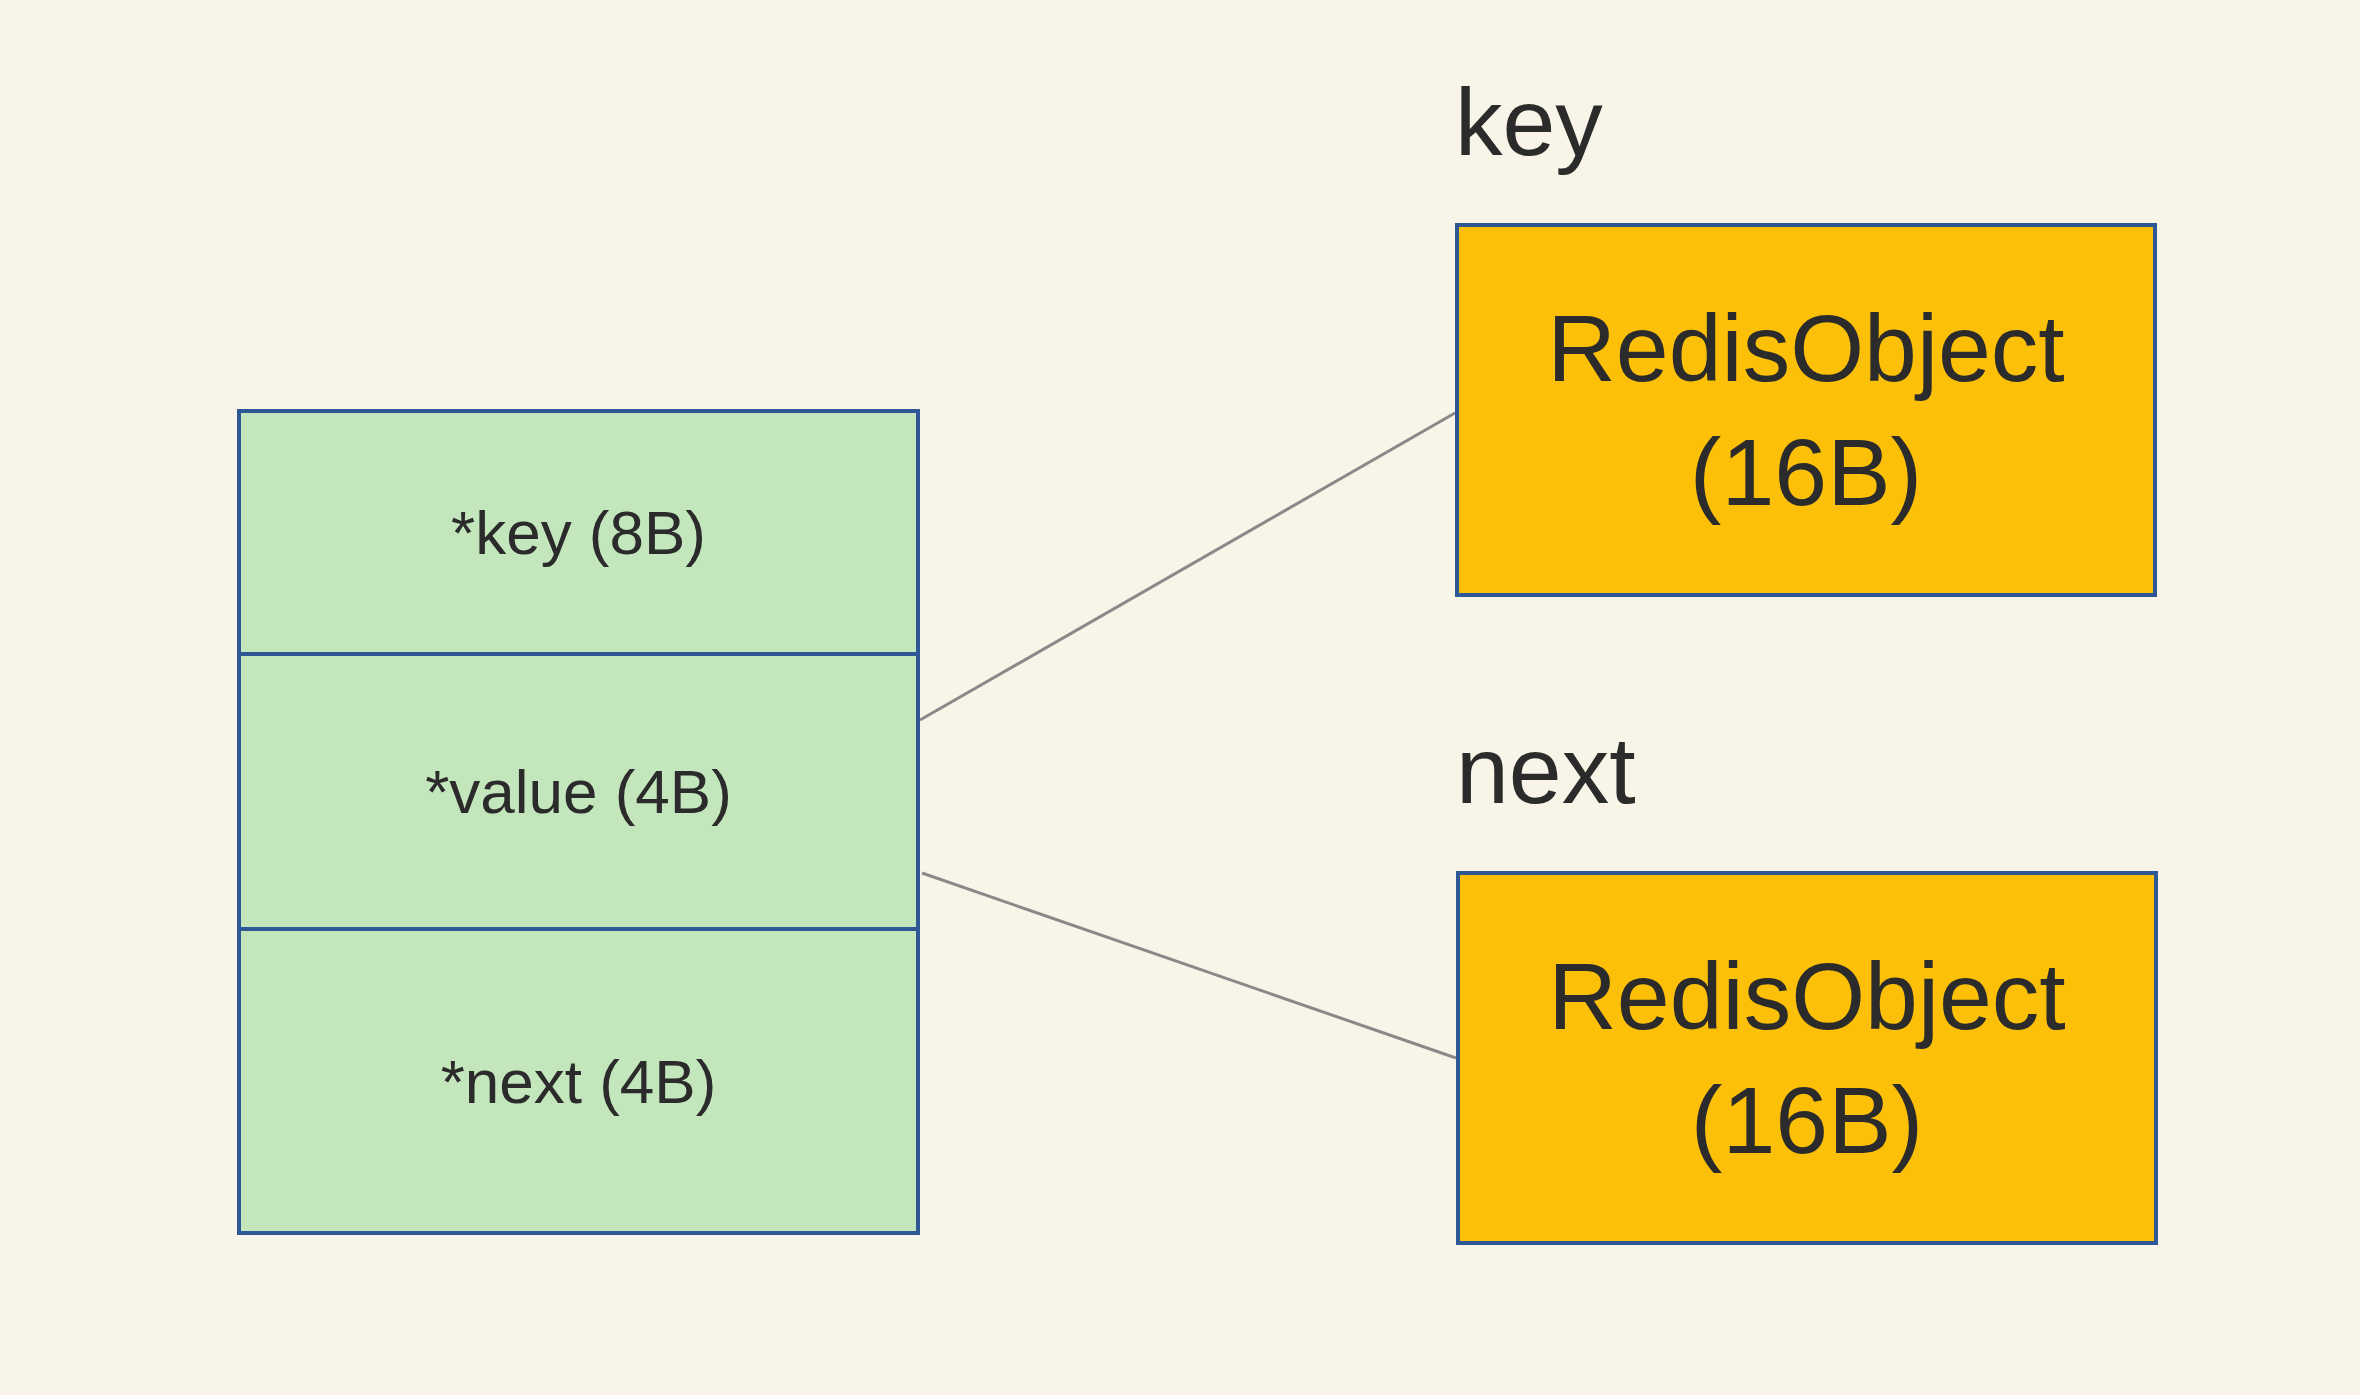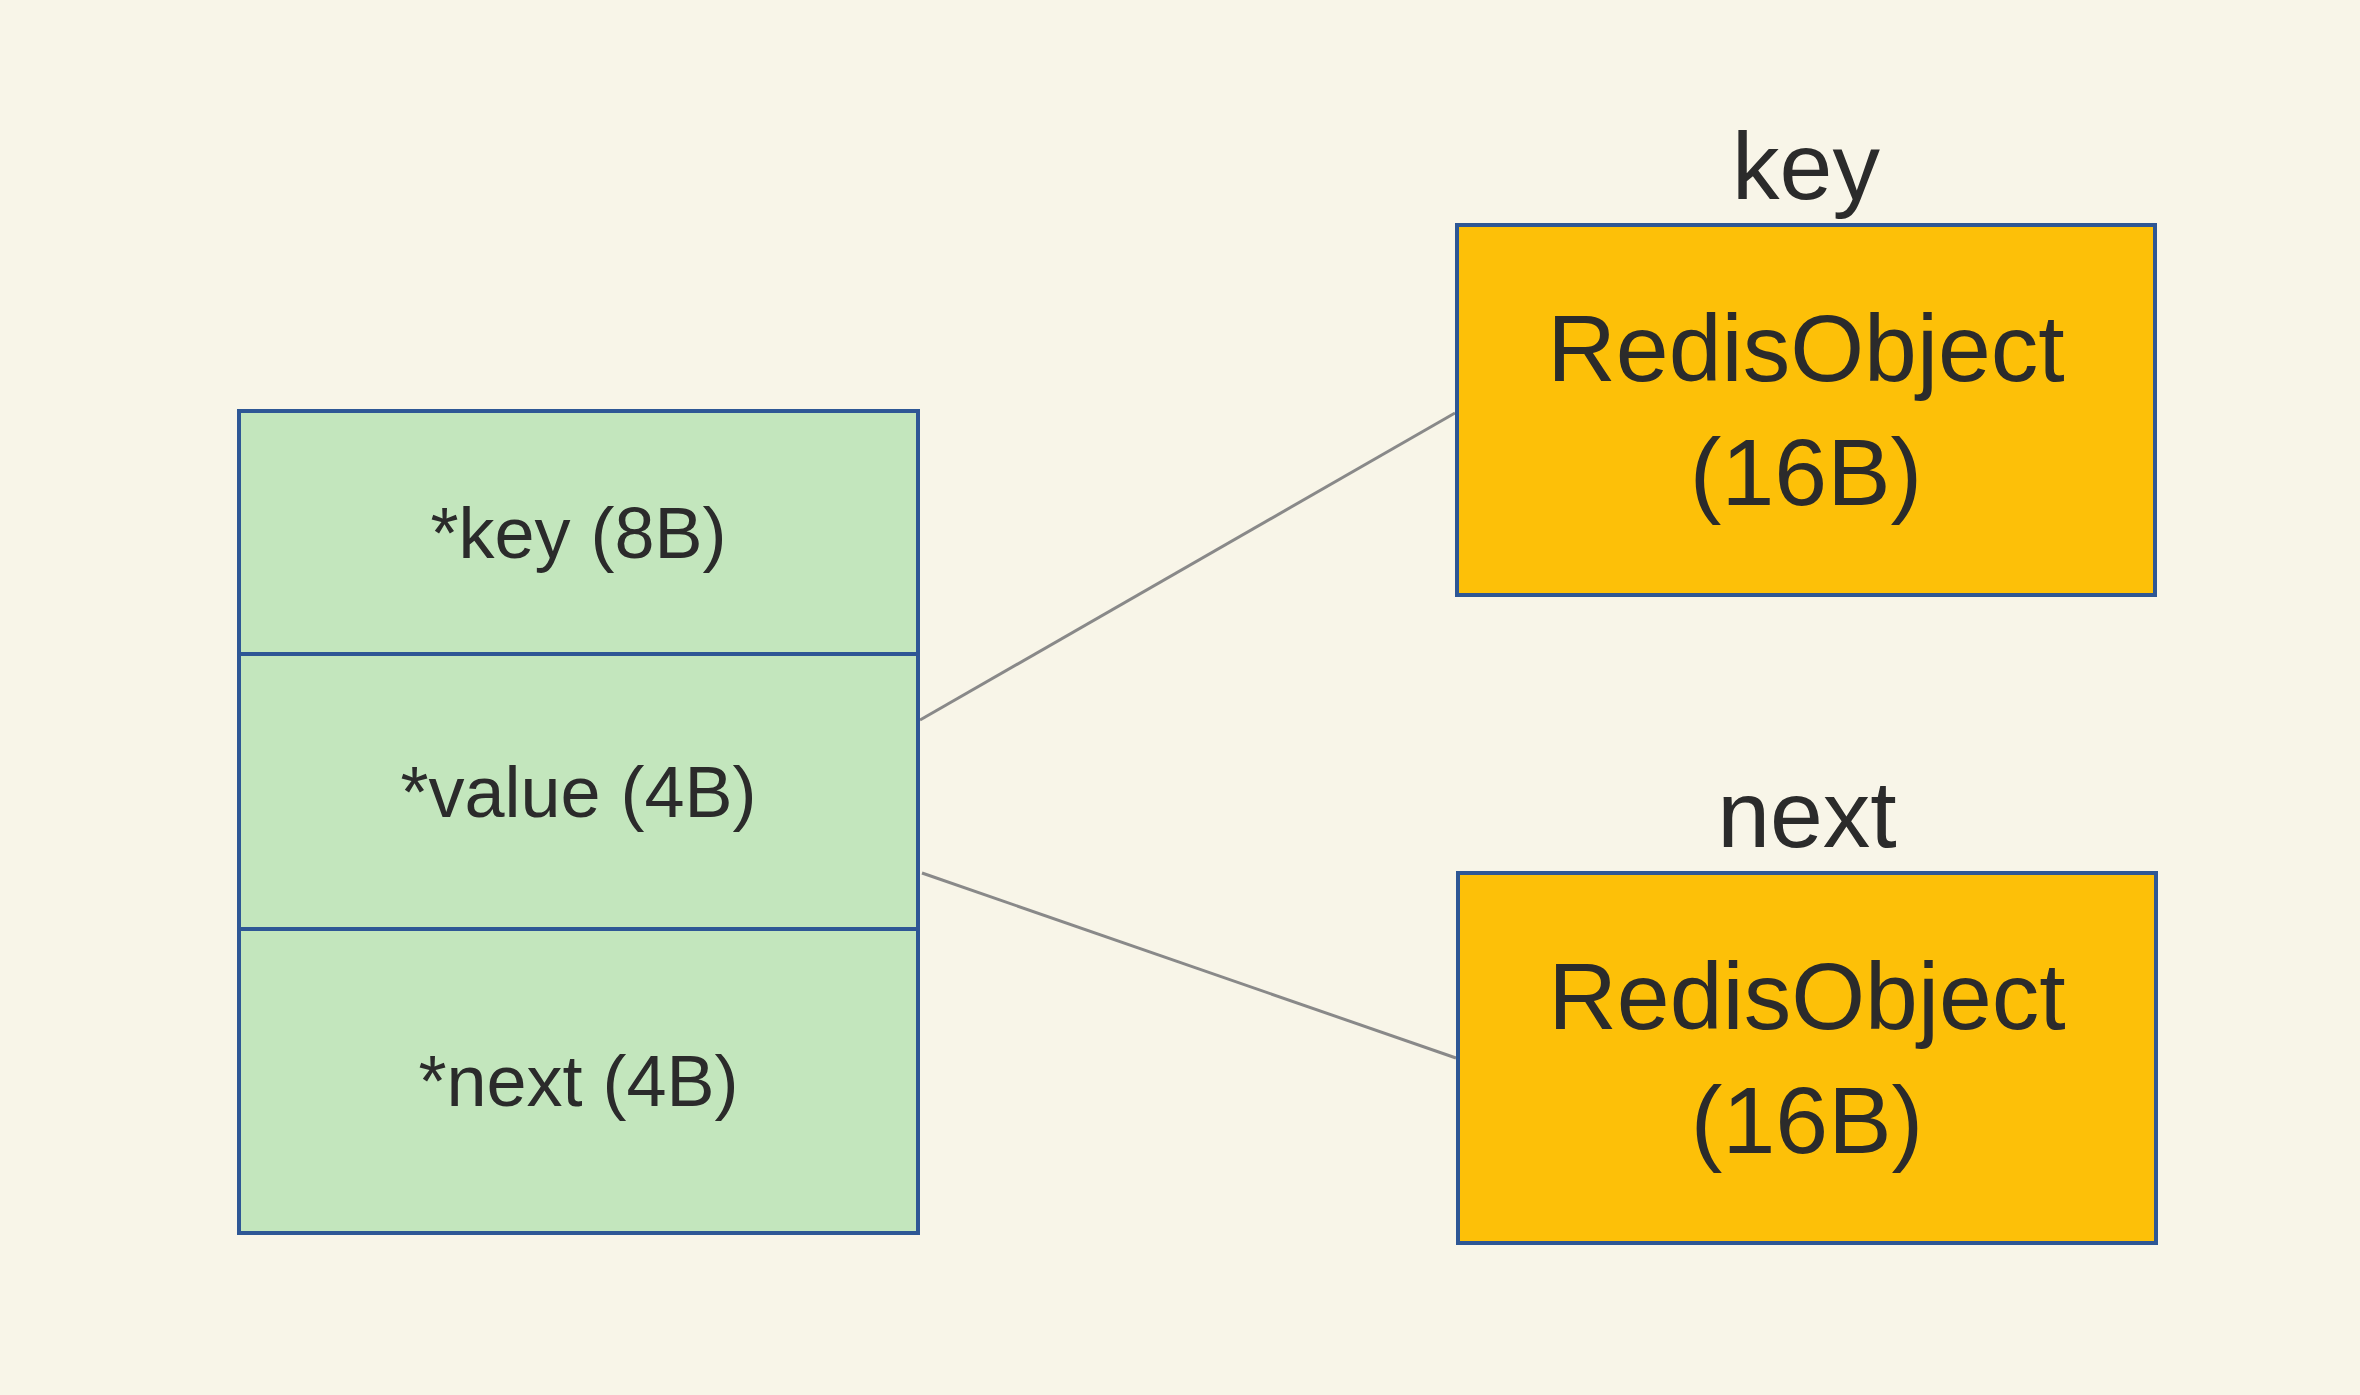--- a/index.html
+++ b/index.html
@@ -31,21 +31,21 @@
     background: #c3e6bd;
     border: 4px solid #2e5795;
     display: flex;
     flex-direction: column;
   }
   .entry-cell {
     box-sizing: border-box;
     display: flex;
     align-items: center;
     justify-content: center;
-    font-size: 72px;
+    font-size: 62px;
     color: #2b2b2b;
     letter-spacing: 0px;
     white-space: nowrap;
   }
   .entry-cell.c1 { height: 243px; border-bottom: 4px solid #2e5795; }
   .entry-cell.c2 { height: 275px; border-bottom: 4px solid #2e5795; }
   .entry-cell.c3 { flex: 1; }
   
   .obj-box {
     position: absolute;
@@ -64,25 +64,24 @@
     text-align: center;
     white-space: nowrap;
     gap: 8px;
   }
   .obj-box.key-obj   { left: 1455px; top: 223px; }
   .obj-box.value-obj { left: 1456px; top: 871px; }
   
   .obj-label {
     position: absolute;
     width: 702px;
-    text-align: center;
+    text-align: left;
     font-size: 95px;
     color: #2b2b2b;
     white-space: nowrap;
-    margin-top: 44px;
   }
   .obj-label.key-label   { left: 1455px; top: 68px;  }
   .obj-label.value-label { left: 1456px; top: 716px; }
 </style>
 </head>
 <body>
 
 <div class="canvas">
 
   <svg class="connector-layer" viewBox="0 0 2360 1395" xmlns="http://www.w3.org/2000/svg">

